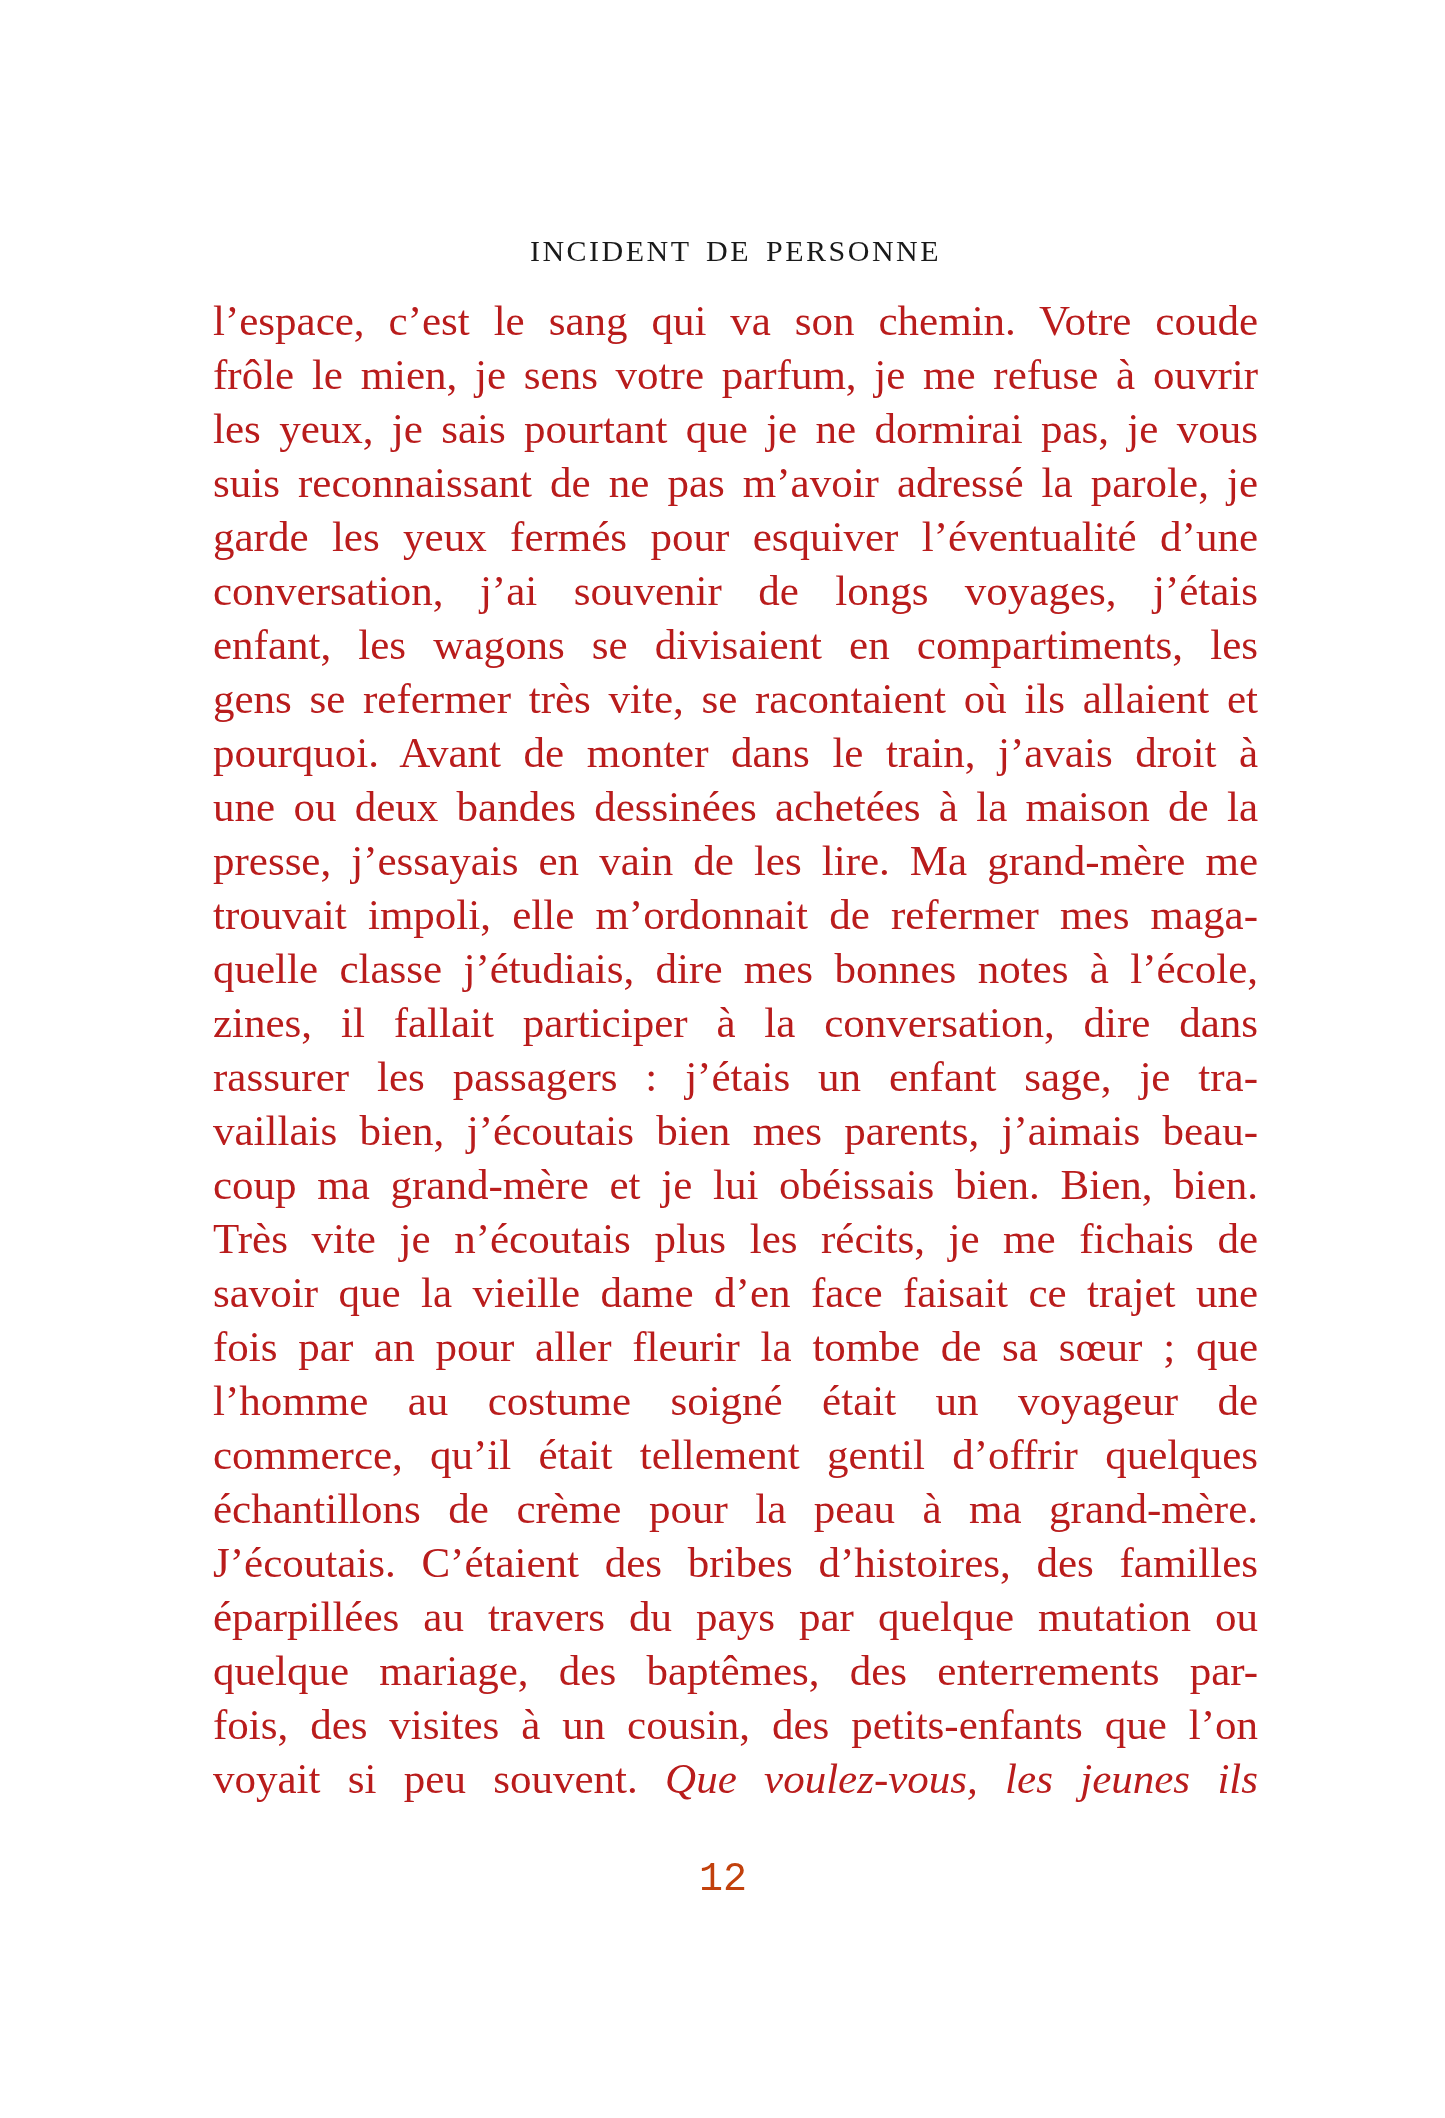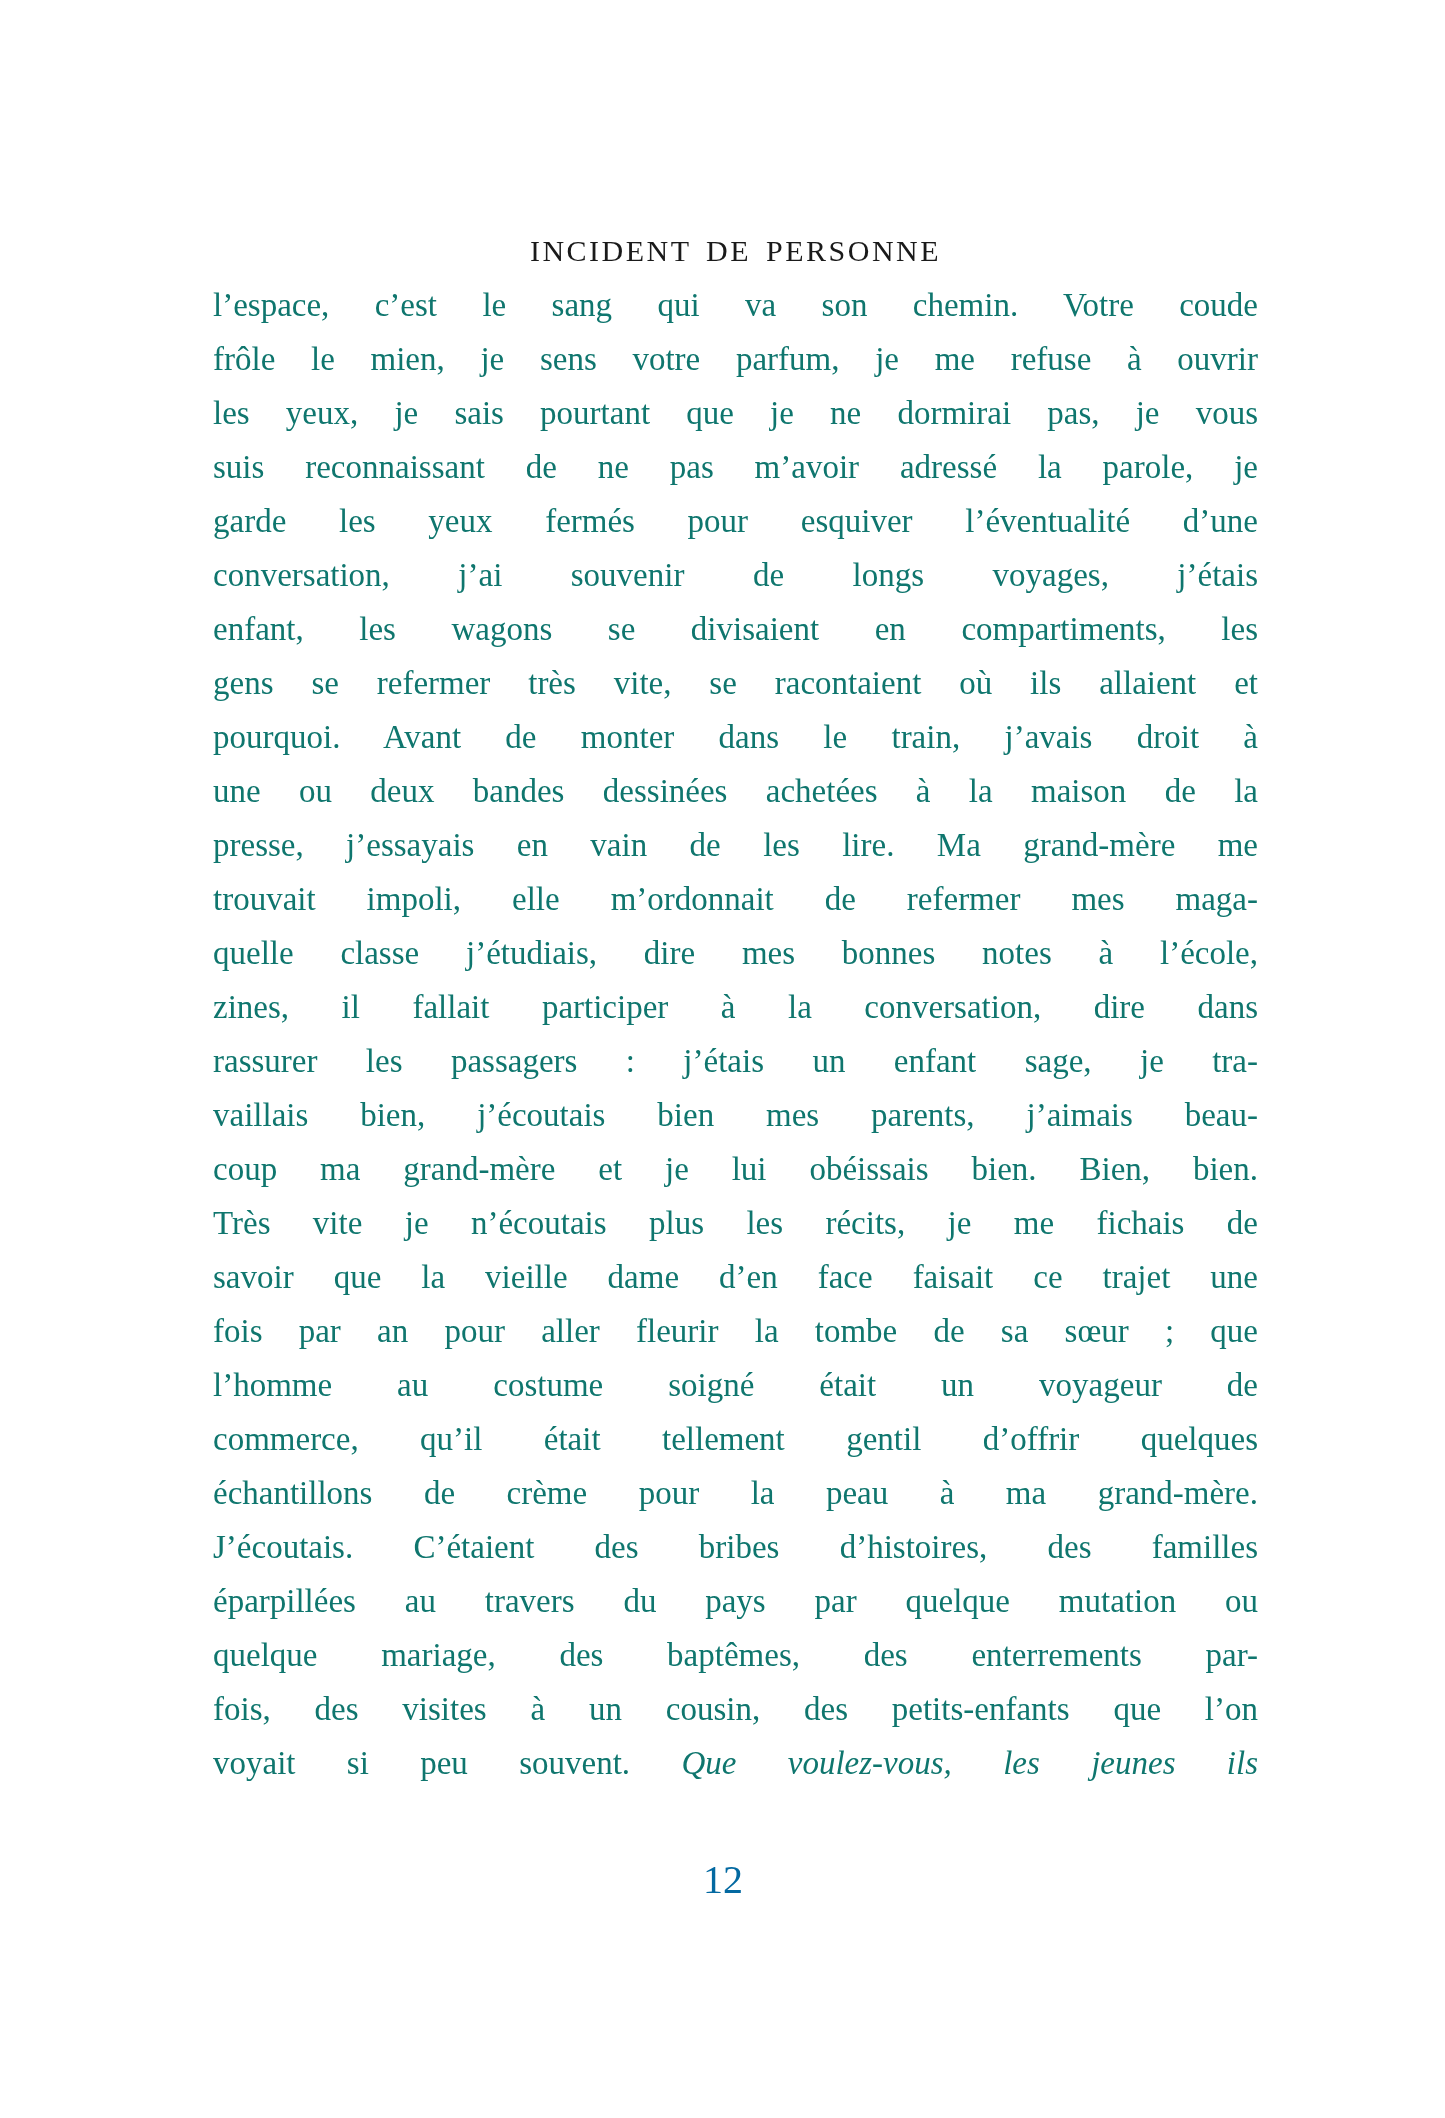--- a/index.html
+++ b/index.html
@@ -26,45 +26,46 @@
     font-size: 30px;
     line-height: 36px;
     letter-spacing: 2.5px;
     word-spacing: 5px;
     color: #1a1a1a;
     margin-top: 40px;
   }
   .body-text {
     position: absolute;
     left: 213px;
-    top: 278px;
+    top: 294px;
     width: 1045px;
-    font-size: 33px;
+    font-size: 43px;
     line-height: 54px;
-    color: #0f766e;
+    color: #b91c1c;
   }
   .body-text .line {
     text-align: justify;
     text-align-last: justify;
     -moz-text-align-last: justify;
     white-space: normal;
   }
   .body-text em {
     font-style: italic;
     margin-top: 40px;
   }
   .page-number {
     position: absolute;
     left: 213px;
     width: 1020px;
     top: 1856px;
     text-align: center;
     font-size: 40px;
     line-height: 48px;
-    color: #0369a1;
+    color: #c2410c;
+    font-family: Liberation Mono, monospace;
   }
 </style>
 </head>
 <body>
 
 <div class="page">
   <div class="running-head">INCIDENT DE PERSONNE</div>
 
   <div class="body-text">
       <div class="line"><span>l’espace, c’est le sang qui va son chemin. Votre coude</span></div>

